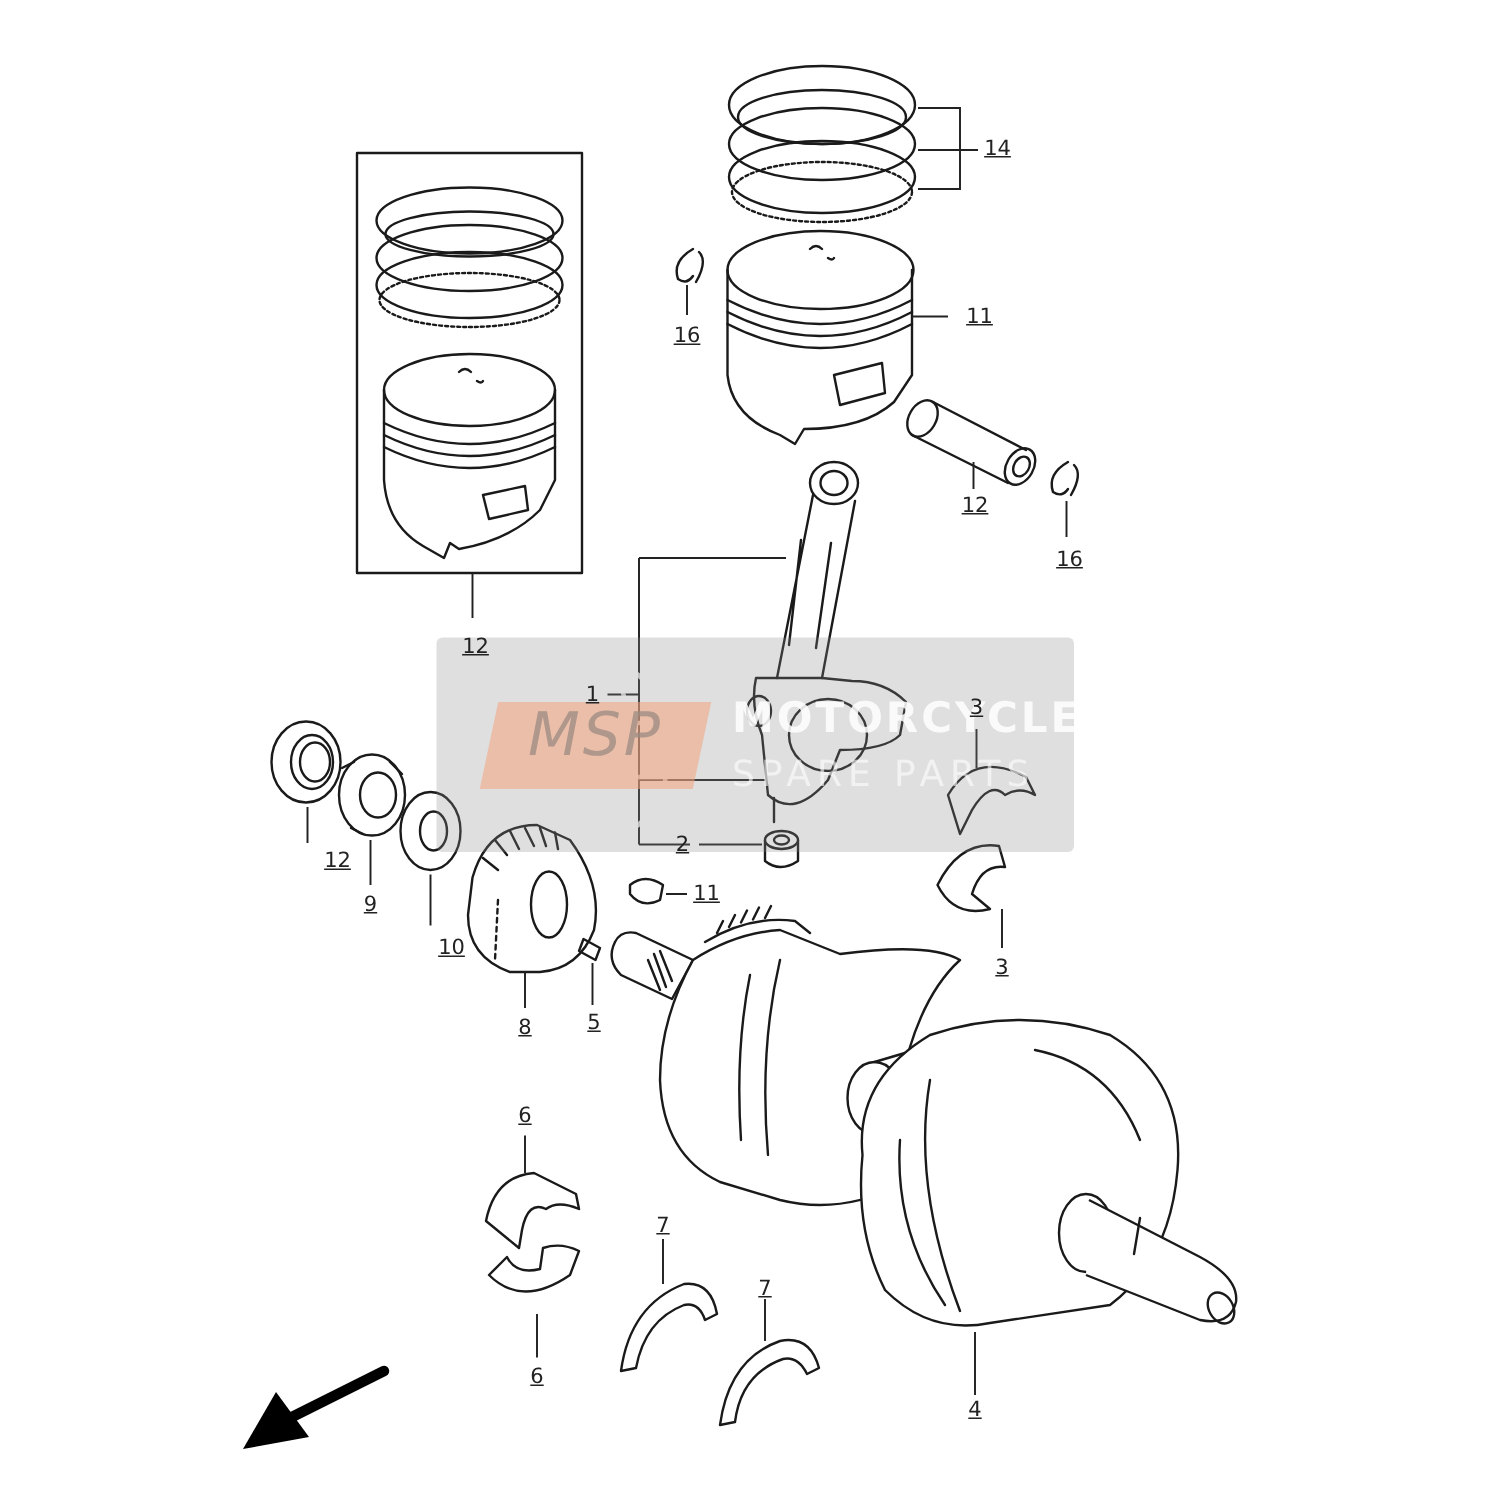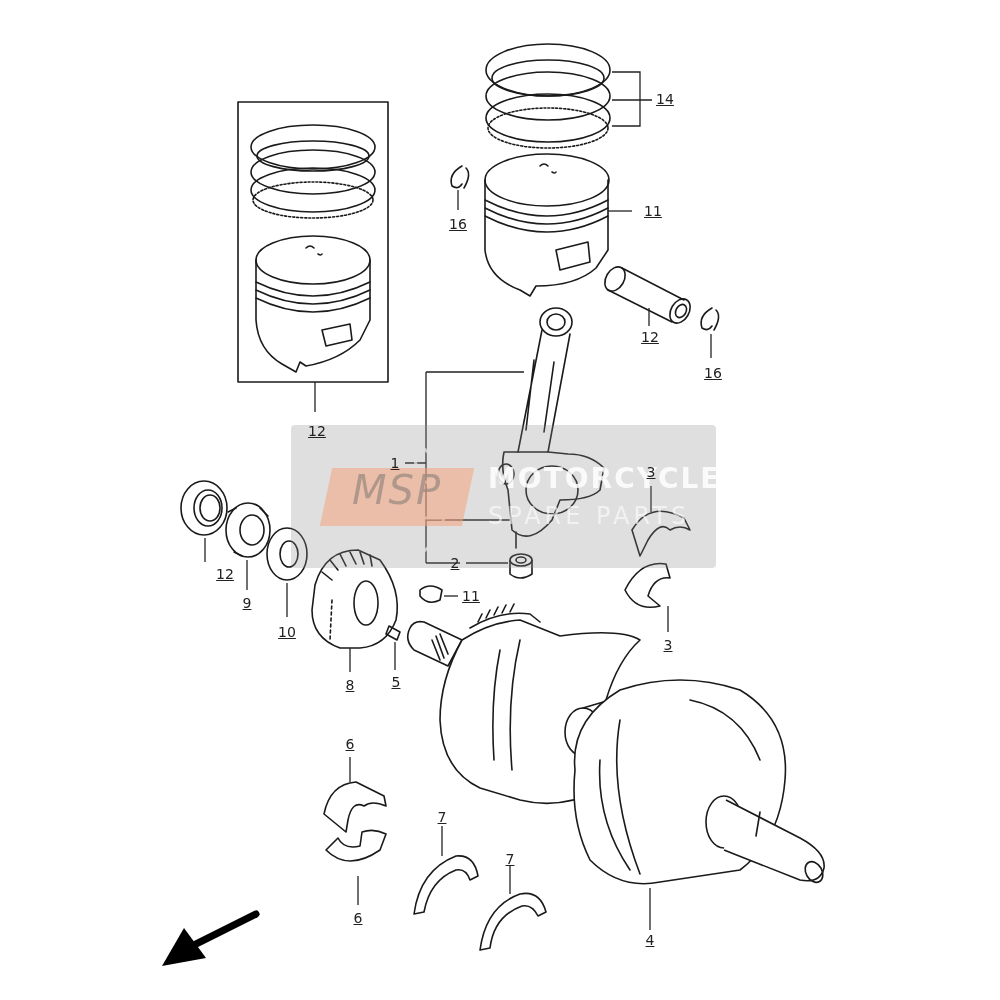--- a/index.html
+++ b/index.html
@@ -200,21 +200,21 @@
 <span class="callout" style="left:651px;top:472px">3</span>
 <span class="callout" style="left:668px;top:645px">3</span>
 <span class="callout" style="left:650px;top:940px">4</span>
 <span class="callout" style="left:396px;top:682px">5</span>
 <span class="callout" style="left:350px;top:744px">6</span>
 <span class="callout" style="left:358px;top:918px">6</span>
 <span class="callout" style="left:442px;top:817px">7</span>
 <span class="callout" style="left:510px;top:859px">7</span>
 <span class="callout" style="left:350px;top:685px">8</span>
 <span class="callout" style="left:247px;top:603px">9</span>
-<span class="callout" style="left:287px;top:632px">10</span>
+<span class="callout" style="left:301px;top:632px">10</span>
 <span class="callout" style="left:471px;top:596px">11</span>
 <span class="callout" style="left:225px;top:574px">12</span>
 <span class="callout" style="left:653px;top:211px">11</span>
 <span class="callout" style="left:665px;top:99px">14</span>
 <span class="callout" style="left:650px;top:337px">12</span>
 <span class="callout" style="left:458px;top:224px">16</span>
 <span class="callout" style="left:713px;top:373px">16</span>
 <span class="callout" style="left:317px;top:431px">12</span>
 
 </div>

